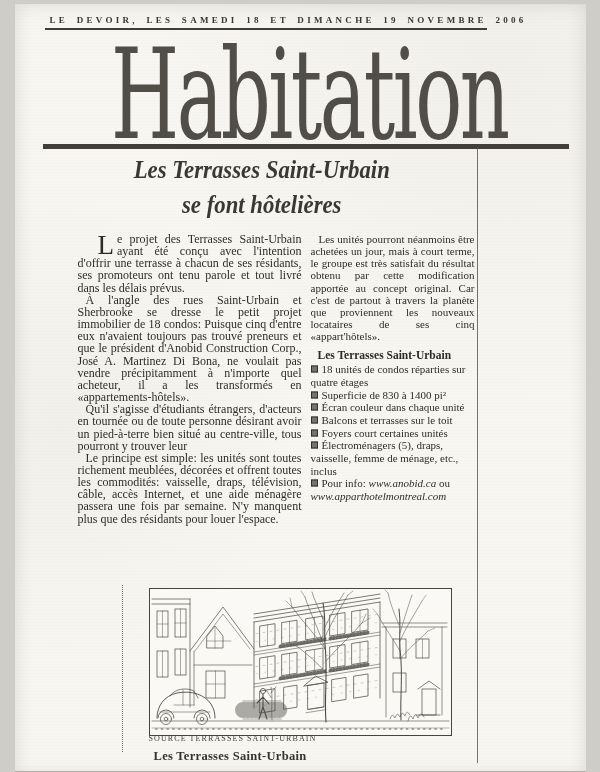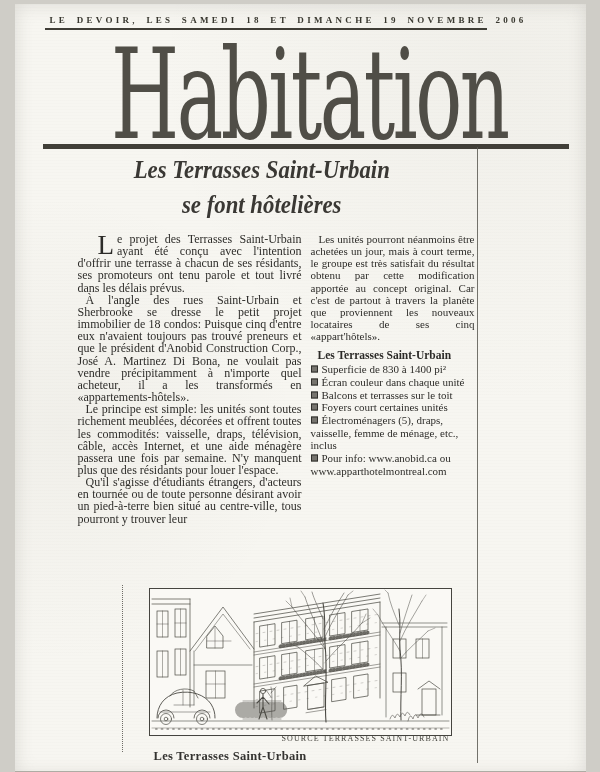--- a/index.html
+++ b/index.html
@@ -29,28 +29,28 @@
   .col-right{left:296px;width:164px;font-size:11px;line-height:12.15px;}
   p.nofirst{text-indent:0;}
   .dropcap{float:left;font-size:27px;line-height:22px;margin:1px 3px 0 20px;color:#2c2b28;}
   
   .factbox{margin-top:7px;font-size:11px;line-height:12.7px;text-align:left;}
   .fb-title{font-weight:bold;font-size:11.5px;text-indent:7px;margin-bottom:1px;color:#2b2a27;}
   .factbox ul{margin:0;padding:0;list-style:none;}
   .factbox li{margin:0;}
   .sq{display:inline-block;width:5px;height:5px;background:#76746e;border:1px solid #2f2e2b;
     margin-right:4px;transform:translateY(-0.5px);}
-  .it{text-align:center;}
+  .it{font-style:italic;text-align:center;}
   
   .vrule{position:absolute;left:462px;top:143px;width:1.8px;height:616px;background:#5c5a54;opacity:.85;}
   .dotline{position:absolute;left:107px;top:581px;height:167px;width:0;border-left:1.6px dotted #6e6c66;}
   .photo{position:absolute;left:134px;top:584px;width:301px;height:146px;margin:0;
     border:1.3px solid #45443f;background:#faf9f5;box-sizing:content-box;}
   .photo svg{display:block;}
-  .credit{position:absolute;left:134px;top:730px;width:301px;text-align:right;
+  .credit{position:absolute;left:134px;top:730px;width:301px;text-align:left;
     font-size:8px;letter-spacing:1.1px;color:#45443e;white-space:nowrap;}
   .caption{position:absolute;left:139px;top:745px;font-size:12.5px;font-weight:bold;
     letter-spacing:.3px;color:#343330;}
   .bottom-rule{position:absolute;left:0;top:767px;width:600px;height:2px;background:#aeaca4;}
 </style>
 </head>
 <body>
 
 <div class="page">
 
@@ -61,30 +61,31 @@
   <div class="thick-rule"></div>
 
   <div class="headline">
     <div><span class="squeeze">Les Terrasses Saint-Urbain</span></div>
     <div><span class="squeeze">se font hôtelières</span></div>
   </div>
 
   <div class="col col-left">
     <p class="nofirst"><span class="dropcap">L</span><span>e projet des Terrasses Saint-Urbain ayant été conçu avec l'intention d'offrir une terrasse à chacun de ses résidants, ses promoteurs ont tenu parole et tout livré dans les délais prévus.</span></p>
     <p>À l'angle des rues Saint-Urbain et Sherbrooke se dresse le petit projet immobilier de 18 condos: Puisque cinq d'entre eux n'avaient toujours pas trouvé preneurs et que le président d'Anobid Construction Corp., José A. Martinez Di Bona, ne voulait pas vendre précipitamment à n'importe quel acheteur, il a les transformés en «appartements-hôtels».</p>
+    <p>Qu'il s'agisse d'étudiants étrangers, d'acteurs en tournée ou de toute personne désirant avoir un pied-à-terre bien situé au centre-ville, tous pourront y trouver leur</p>
     <p>Le principe est simple: les unités sont toutes richement meublées, décorées et offrent toutes les commodités: vaisselle, draps, télévision, câble, accès Internet, et une aide ménagère passera une fois par semaine. N'y manquent plus que des résidants pour louer l'espace.</p>
-    <p>Qu'il s'agisse d'étudiants étrangers, d'acteurs en tournée ou de toute personne désirant avoir un pied-à-terre bien situé au centre-ville, tous pourront y trouver leur</p>
   </div>
 
   <div class="col col-right">
     <p>Les unités pourront néanmoins être achetées un jour, mais à court terme, le groupe est très satisfait du résultat obtenu par cette modification apportée au concept original. Car c'est de partout à travers la planète que proviennent les nouveaux locataires de ses cinq «appart'hôtels».</p>
 
     <div class="factbox">
       <div class="fb-title">Les Terrasses Saint-Urbain</div>
       <ul>
+        <li><span class="sq"></span><span>18 unités de condos réparties sur quatre étages</span></li>
         <li><span class="sq"></span><span>Superficie de 830 à 1400 pi²</span></li>
         <li><span class="sq"></span><span>Écran couleur dans chaque unité</span></li>
         <li><span class="sq"></span><span>Balcons et terrasses sur le toit</span></li>
         <li><span class="sq"></span><span>Foyers court certaines unités</span></li>
         <li><span class="sq"></span><span>Électroménagers (5), draps, vaisselle, femme de ménage, etc., inclus</span></li>
         <li><span class="sq"></span><span>Pour info: </span><span class="it">www.anobid.ca</span><span> ou </span><span class="it">www.apparthotelmontreal.com</span></li>
       </ul>
     </div>
   </div>
 

